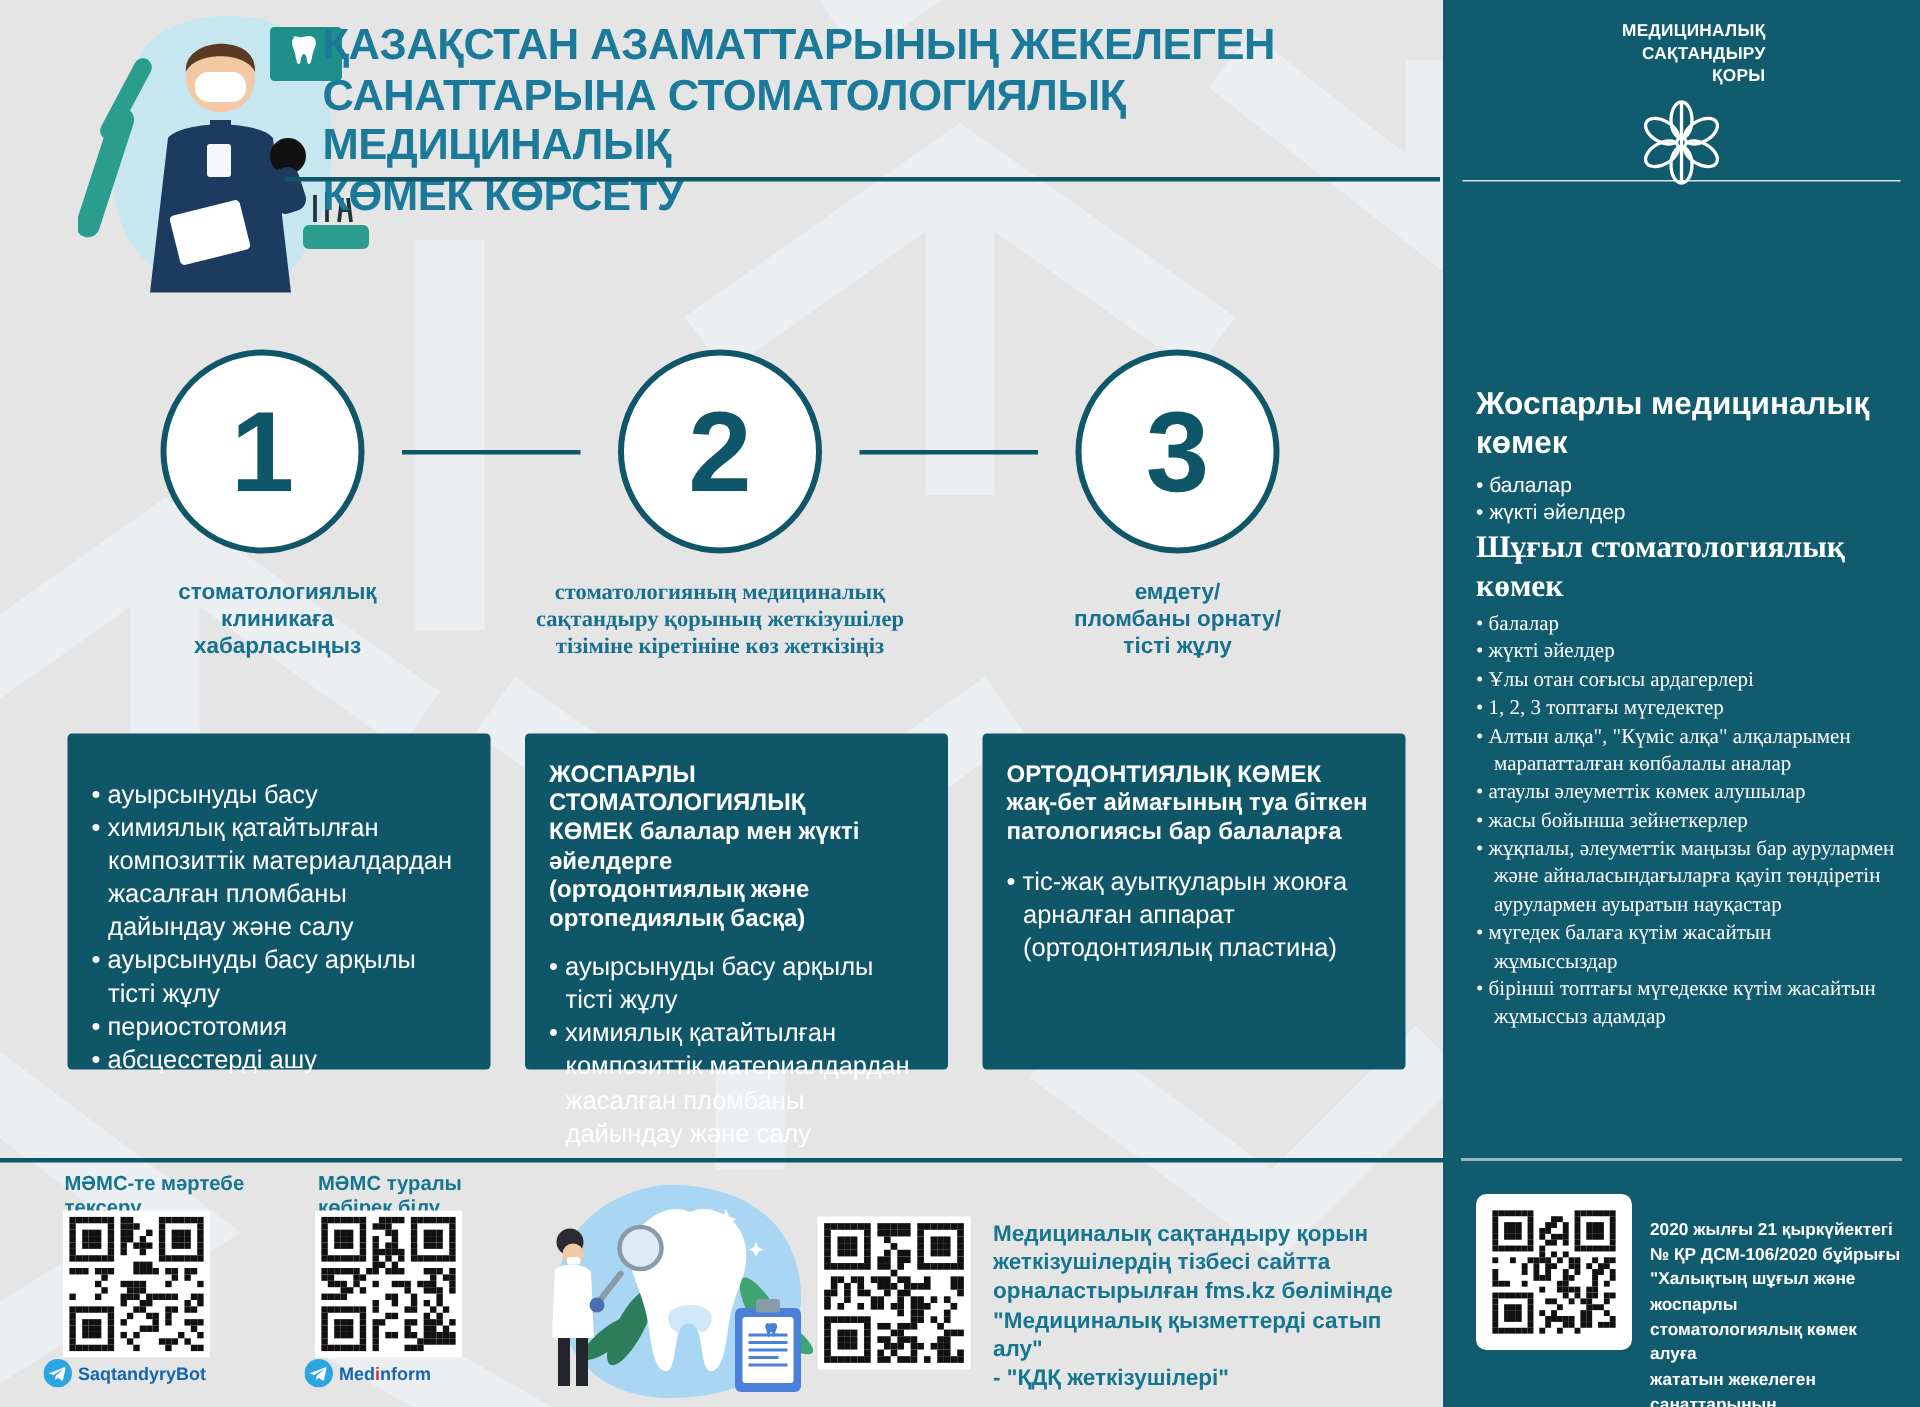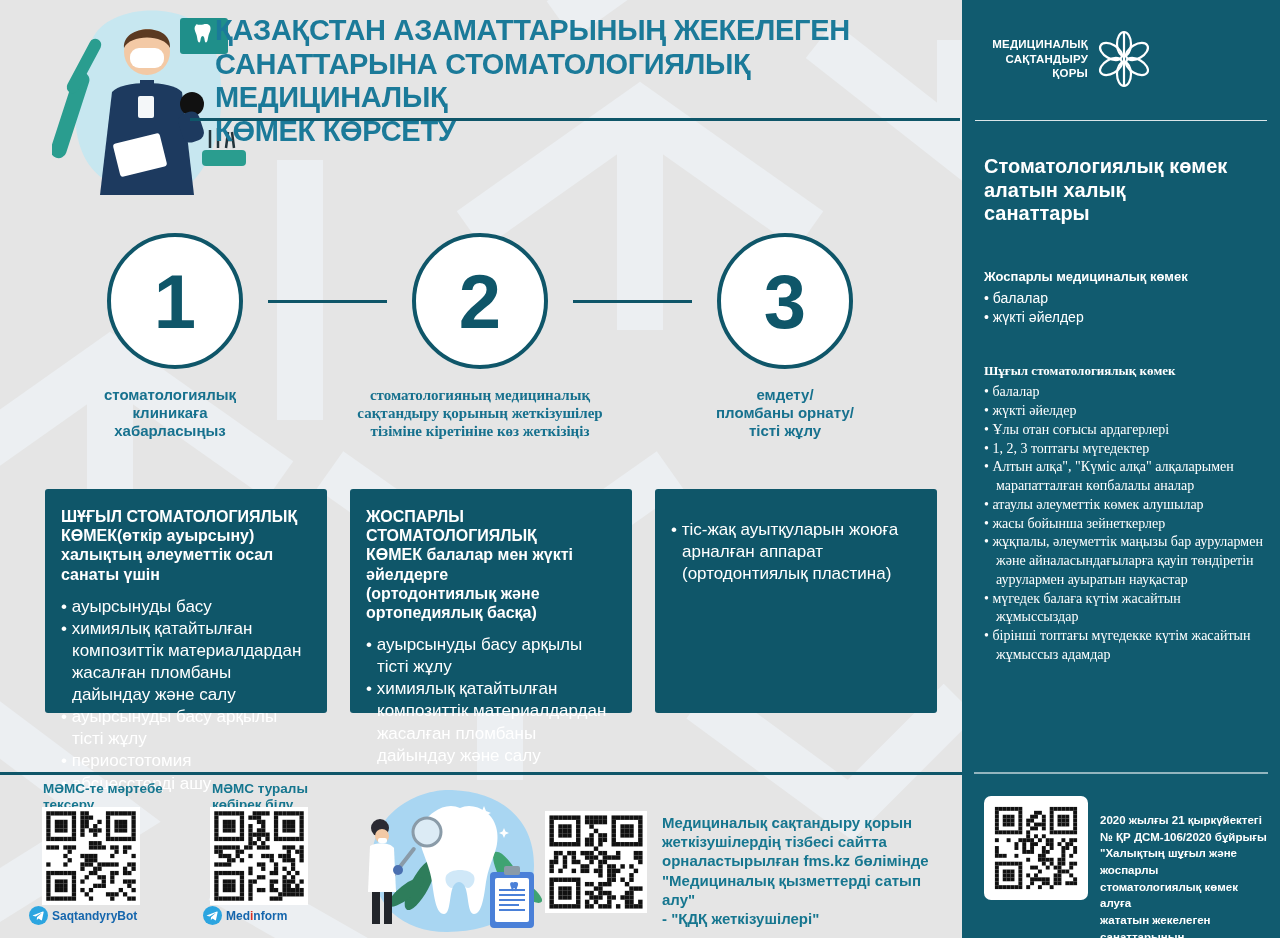--- a/index.html
+++ b/index.html
@@ -16,21 +16,21 @@
   .title-rule{position:absolute;left:190px;top:118px;width:770px;height:3px;background:var(--teal_dark,#0F5669);}
   
   .step-circle{position:absolute;width:136px;height:136px;border:4px solid var(--teal_dark,#0F5669);
     border-radius:50%;background:#fff;display:flex;align-items:center;justify-content:center;
     font-size:76px;font-weight:800;color:var(--teal_dark,#0F5669);}
   .c1{left:107px;top:233px;} .c2{left:412px;top:233px;} .c3{left:717px;top:233px;}
   .connector{position:absolute;top:300px;height:3px;background:var(--teal_dark,#0F5669);}
   .k1{left:268px;width:119px;} .k2{left:573px;width:119px;}
   .step-caption{position:absolute;top:386px;width:300px;margin:0;text-align:center;
     font-size:15px;font-weight:700;line-height:1.2;color:var(--caption_teal,#17718E);white-space:pre-line;}
-  .t1{left:20px;} .t2{left:330px;font-family:Liberation Serif, serif;} .t3{left:635px;}
+  .t1{left:35px;} .t2{left:330px;font-family:Liberation Serif, serif;} .t3{left:635px;}
   
   .card{position:absolute;top:489px;width:282px;height:224px;background:var(--teal_dark,#0F5669);
     border-radius:3px;padding:18px 16px;color:#fff;}
   .card h3{margin:0;font-size:16px;font-weight:700;line-height:1.2;white-space:pre-line;}
   .card ul{margin:12px 0 0;padding:0;list-style:none;font-size:17px;line-height:1.3;}
   .card li{padding-left:11px;text-indent:-11px;}
   .card li::before{content:"• ";}
   .cd1{left:45px;} .cd2{left:350px;} .cd3{left:655px;}
   
   .footer-rule{position:absolute;left:0;top:772px;width:962px;height:3px;background:var(--teal_dark,#0F5669);}
@@ -42,29 +42,29 @@
   .qr-box3{position:absolute;left:545px;top:811px;}
   .handle{position:absolute;top:906px;display:flex;align-items:center;gap:4px;
     font-size:12px;font-weight:800;color:var(--handle_blue,#1566AD);}
   .h1{left:29px;} .h2{left:203px;}
   .handle .accent{color:var(--accent_red,#D93025);}
   .tooth-scene{position:absolute;left:342px;top:780px;width:208px;height:158px;}
   .info-text{position:absolute;left:662px;top:813px;width:296px;margin:0;
     font-size:15px;font-weight:700;line-height:1.28;color:var(--label_teal,#16768F);white-space:pre-line;}
   
   .sidebar{position:absolute;left:962px;top:0;width:318px;height:938px;background:var(--sidebar_teal,#115B6F);color:#fff;}
-  .brand{position:absolute;left:14px;top:30px;width:290px;display:flex;align-items:center;justify-content:flex-start;gap:7px;}
+  .brand{position:absolute;left:14px;top:14px;width:290px;display:flex;align-items:center;justify-content:space-between;gap:7px;flex-direction:column;}
   .brand-text{font-size:11.5px;font-weight:700;line-height:1.3;white-space:pre-line;letter-spacing:.2px;}
   .brand-left{text-align:right;width:112px;}
   .brand-right{text-align:left;width:112px;}
   .brand-rule{position:absolute;left:13px;top:120px;width:292px;height:1px;background:rgba(255,255,255,.85);}
   .sb-title{position:absolute;left:22px;top:155px;margin:0;font-size:20px;font-weight:800;line-height:1.18;white-space:pre-line;}
   .sb-section{position:absolute;left:22px;width:282px;}
   .s1{top:253px;} .s2{top:347px;font-family:Liberation Serif, serif;}
-  .sb-section h4{margin:16px 0 4px;font-size:13px;font-weight:800;line-height:1.25;}
+  .sb-section h4{margin:4px 0 4px;font-size:21px;font-weight:800;line-height:1.25;}
   .sb-section ul{margin:0;padding:0;list-style:none;font-size:14px;line-height:1.34;}
   .sb-section li{padding-left:12px;text-indent:-12px;}
   .sb-section li::before{content:"• ";}
   .sb-rule{position:absolute;left:12px;top:772px;width:294px;height:2px;background:rgba(255,255,255,.55);}
   .sb-qr-wrap{position:absolute;left:22px;top:796px;width:104px;height:104px;background:#fff;border-radius:7px;
     display:flex;align-items:center;justify-content:center;}
   .order-note{position:absolute;left:138px;top:812px;width:172px;margin:0;font-size:11.5px;font-weight:600;
     line-height:1.45;white-space:pre-line;}
 </style>
 </head>
@@ -133,43 +133,42 @@
 клиникаға
 хабарласыңыз</p>
   <p class="step-caption t2">стоматологияның медициналық
 сақтандыру қорының жеткізушілер
 тізіміне кіретініне көз жеткізіңіз</p>
   <p class="step-caption t3">емдету/
 пломбаны орнату/
 тісті жұлу</p>
 
   <article class="card cd1">
-    <h3>ШҰҒЫЛ СТОМАТОЛОГИЯЛЫҚ
-КӨМЕК(өткір ауырсыну)
-халықтың әлеуметтік осал
-санаты үшін</h3>
     <ul>
         <li>ауырсынуды басу</li>
         <li>химиялық қатайтылған композиттік материалдардан жасалған пломбаны дайындау және салу</li>
         <li>ауырсынуды басу арқылы тісті жұлу</li>
         <li>периостотомия</li>
         <li>абсцесстерді ашу</li>
       </ul>
   </article>
   <article class="card cd2">
     <h3>ЖОСПАРЛЫ СТОМАТОЛОГИЯЛЫҚ
 КӨМЕК балалар мен жүкті әйелдерге
 (ортодонтиялық және
 ортопедиялық басқа)</h3>
     <ul>
         <li>ауырсынуды басу арқылы тісті жұлу</li>
         <li>химиялық қатайтылған композиттік материалдардан жасалған пломбаны дайындау және салу</li>
       </ul>
   </article>
   <article class="card cd3">
+    <h3>ОРТОДОНТИЯЛЫҚ КӨМЕК
+жақ-бет аймағының туа біткен
+патологиясы бар балаларға</h3>
     <ul>
         <li>тіс-жақ ауытқуларын жоюға арналған аппарат (ортодонтиялық пластина)</li>
       </ul>
   </article>
 
   <div class="footer-rule"></div>
 
   <p class="qr-label l1">МӘМС-те мәртебе
 тексеру</p>
   <div class="qr-box1">
@@ -917,23 +916,20 @@
             </g>
           <g transform="rotate(300)">
               <ellipse cx="0" cy="-15" rx="7" ry="12"></ellipse>
             </g>
           <path d="M0 -27 L0 27"></path>
         </g>
       </svg>
     </div>
     <div class="brand-rule"></div>
 
-    <h2 class="sb-title">Стоматологиялық көмек
-алатын халық
-санаттары</h2>
 
     <section class="sb-section s1">
       <h4>Жоспарлы медициналық көмек</h4>
       <ul>
           <li>балалар</li>
           <li>жүкті әйелдер</li>
         </ul>
     </section>
     <section class="sb-section s2">
       <h4>Шұғыл стоматологиялық көмек</h4>

